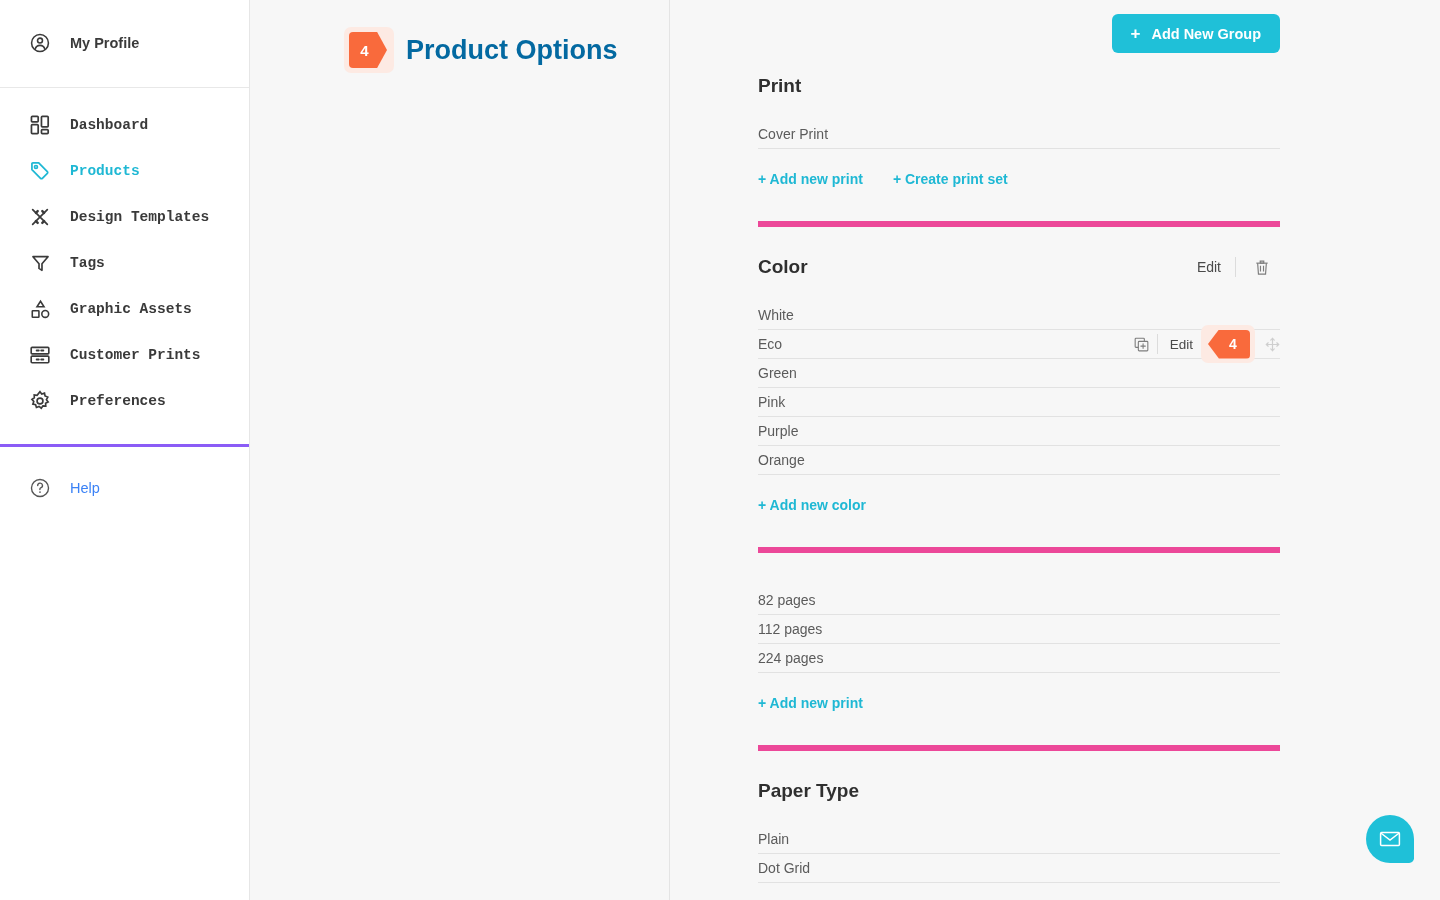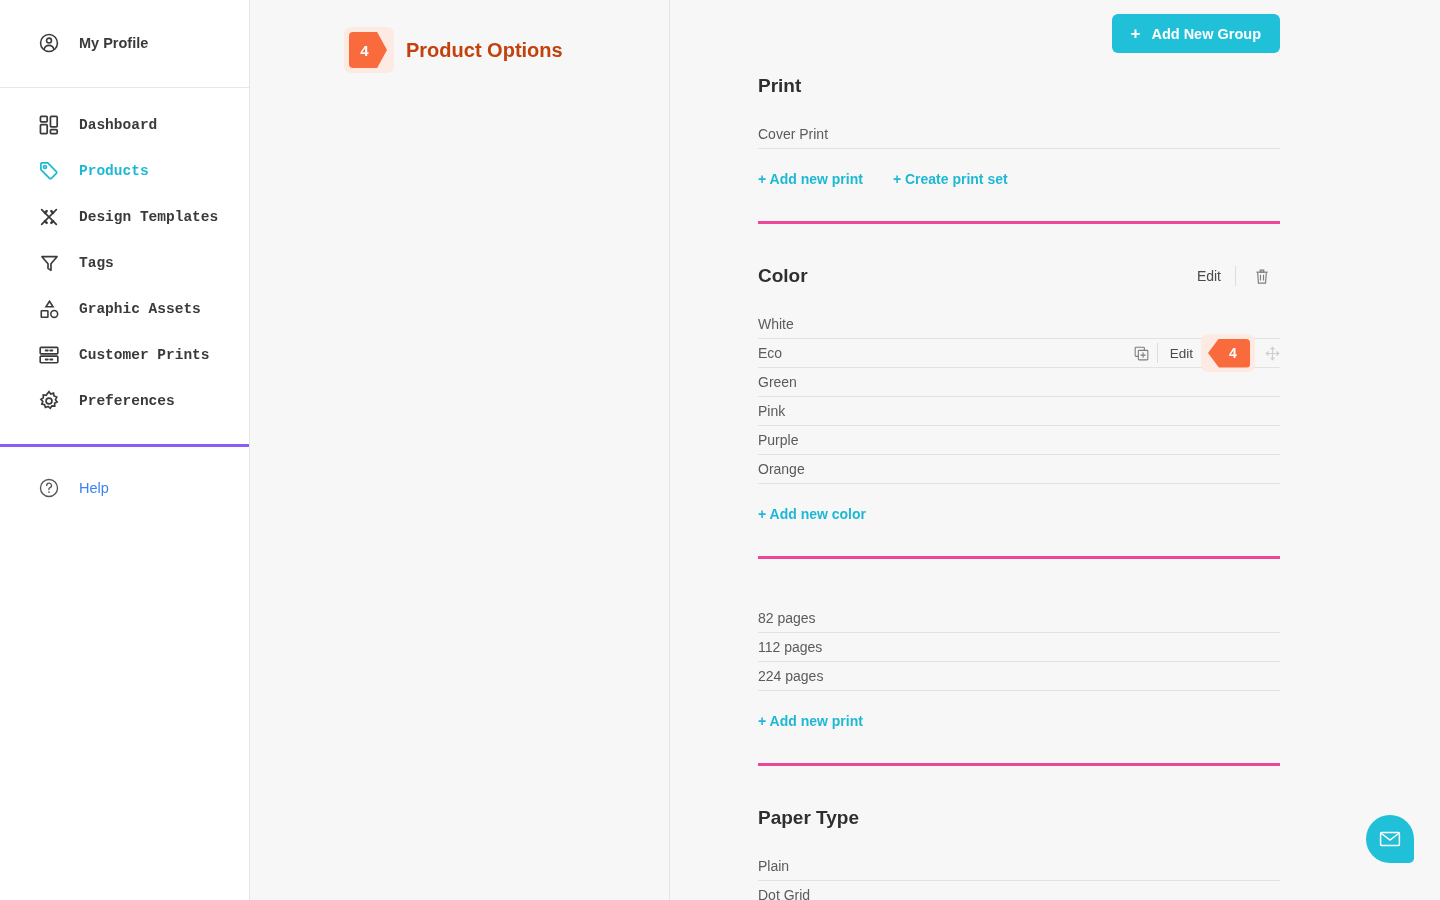--- a/index.html
+++ b/index.html
@@ -29,21 +29,21 @@
   .logo-text {
     color: #1fb8d4; font-size: 15.5px; font-weight: bold;
     letter-spacing: .1px;
   }
   .nav-group { padding: 0; }
   .nav-group.first { border-bottom: 1px solid #e8e8e8; padding: 20px 0 21px; }
   .nav-group.mid { border-bottom: 3px solid #8b5cf6; padding: 14px 0 20px; font-family: Liberation Mono, monospace; }
   .nav-group.last { padding: 18px 0 0; }
   .nav-item {
     display: flex; align-items: center;
-    height: 46px; padding-left: 37px; gap: 18px;
+    height: 46px; padding-left: 28px; gap: 18px;
     cursor: pointer;
   }
   .nav-icon { width: 24px; height: 24px; flex: 0 0 24px;
     display: flex; align-items: center; justify-content: center; }
   .nav-label { font-size: 14.5px; font-weight: bold; color: #3a3a3a; }
   .nav-item.active .nav-label { color: #1fb8d4; }
   .nav-item.help .nav-label { font-weight: normal; color: #3b82f6; }
 
   
   .middle {
@@ -69,21 +69,21 @@
   .badge .shape {
     position: relative;
     width: 38px; height: 36px;
     background: #f96a3c;
     display: flex; align-items: center; justify-content: center;
     border-radius: 4px 0 0 4px;
     clip-path: polygon(0 0, 74% 0, 100% 50%, 74% 100%, 0 100%);
   }
   .badge .shape span { color: #fff; font-size: 15px; font-weight: bold;
     margin-right: 7px; }
-  .step-title { font-size: 20px; font-weight: bold; color: #c2410c; }
+  .step-title { font-size: 27px; font-weight: bold; color: #0369a1; }
 
   
   .right {
     flex: 1; height: 900px; background: #f7f7f7;
     position: relative; overflow: hidden;
   }
   .topbar { height: 68px; position: relative; }
   .add-group-btn {
     position: absolute; top: 14px; right: 160px;
     background: #1fc0d8; color: #fff;
@@ -92,21 +92,21 @@
     display: flex; align-items: center; gap: 11px;
     font-family: "Liberation Sans", sans-serif;
     font-size: 14.5px; font-weight: bold;
     cursor: pointer;
   }
   .add-group-btn .plus { font-size: 17px; font-weight: bold; line-height: 1; }
 
   .content { padding: 0 160px 0 88px; }
 
   .section { padding-bottom: 4px; }
-  .section + .section { border-top: 3px solid #ec4899; padding-top: 34px; }
+  .section + .section { border-top: 6px solid #ec4899; padding-top: 22px; }
   .section-head {
     display: flex; align-items: center;
     height: 36px; margin-bottom: 16px;
   }
   .section-title { font-size: 19px; font-weight: bold; color: #2f2f2f; }
   .head-actions { margin-left: auto; display: flex; align-items: center; gap: 0; }
   .edit-link { font-size: 14px; color: #4a4a4a; cursor: pointer; padding: 0 14px; }
   .vdiv { width: 1px; height: 20px; background: #dcdcdc; }
   .trash-btn { padding: 0 10px 0 18px; cursor: pointer; display: flex; align-items: center; }
 

